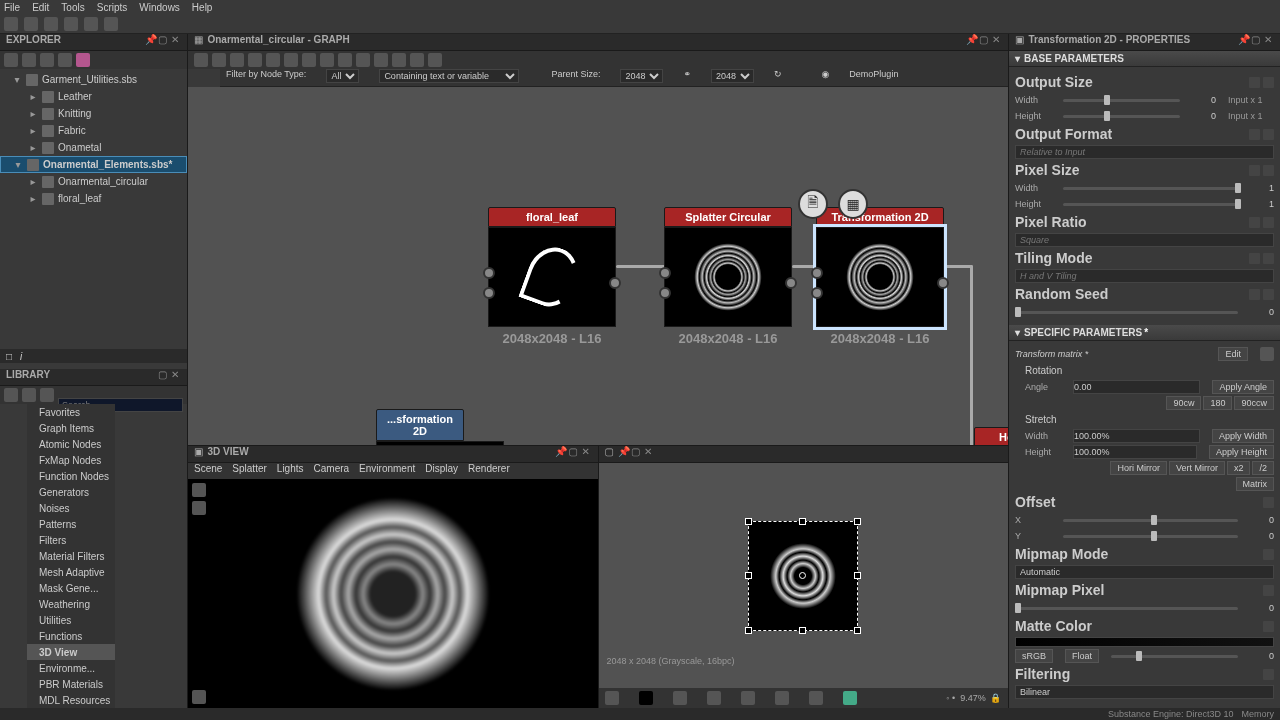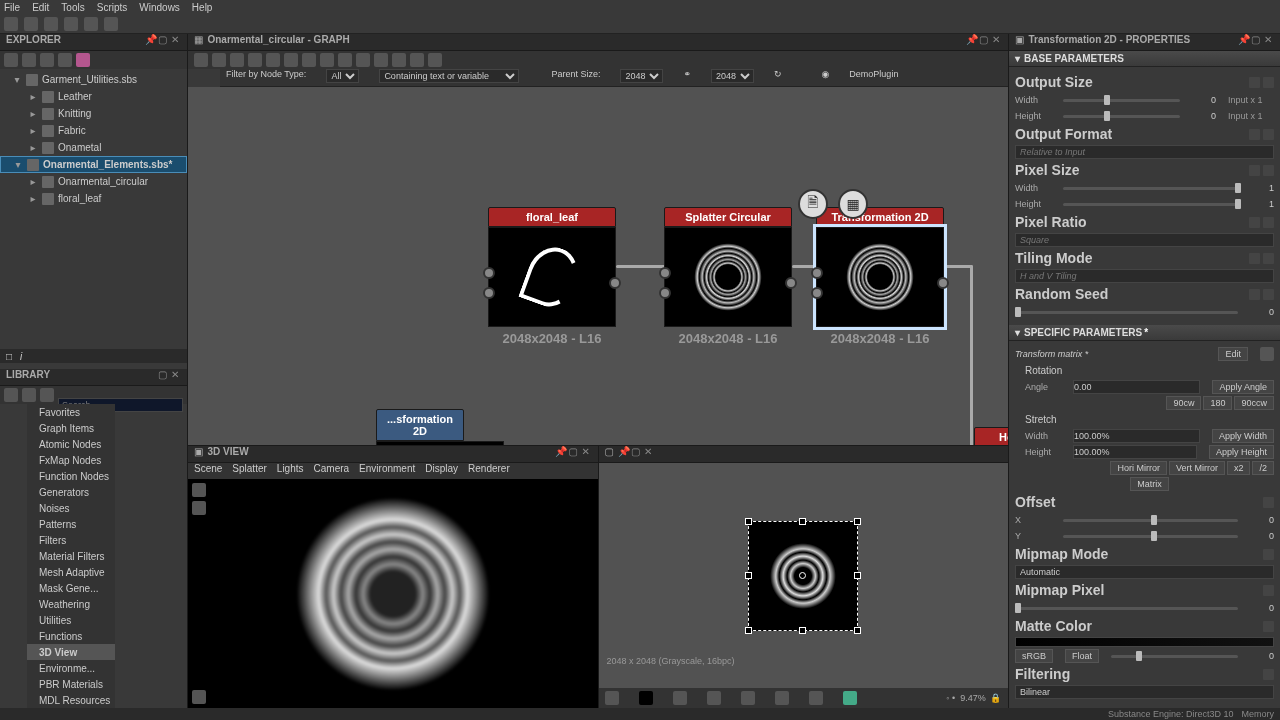--- a/index.html
+++ b/index.html
@@ -527,21 +527,21 @@
             <span class="pl">Height</span>
             <input style="flex: 1 1 0%; background: rgb(42, 42, 42); border: 1px solid rgb(68, 68, 68); color: rgb(204, 204, 204); font-size: 9px; height: 14px;" value="100.00%">
             <span class="param-btn">Apply Height</span>
           </div>
         <div class="param-row" style="justify-content:flex-end;gap:2px">
           <span class="param-btn">Hori Mirror</span>
           <span class="param-btn">Vert Mirror</span>
           <span class="param-btn">x2</span>
           <span class="param-btn">/2</span>
         </div>
-        <div class="param-row" style="justify-content:center">
+        <div class="param-row" style="justify-content:flex-end">
             <span class="param-btn">Matrix</span>
           </div>
       </div>
 
       <div class="param-label">
           <span>Offset</span>
           <span class="icons">
             <span></span>
           </span>
         </div>

